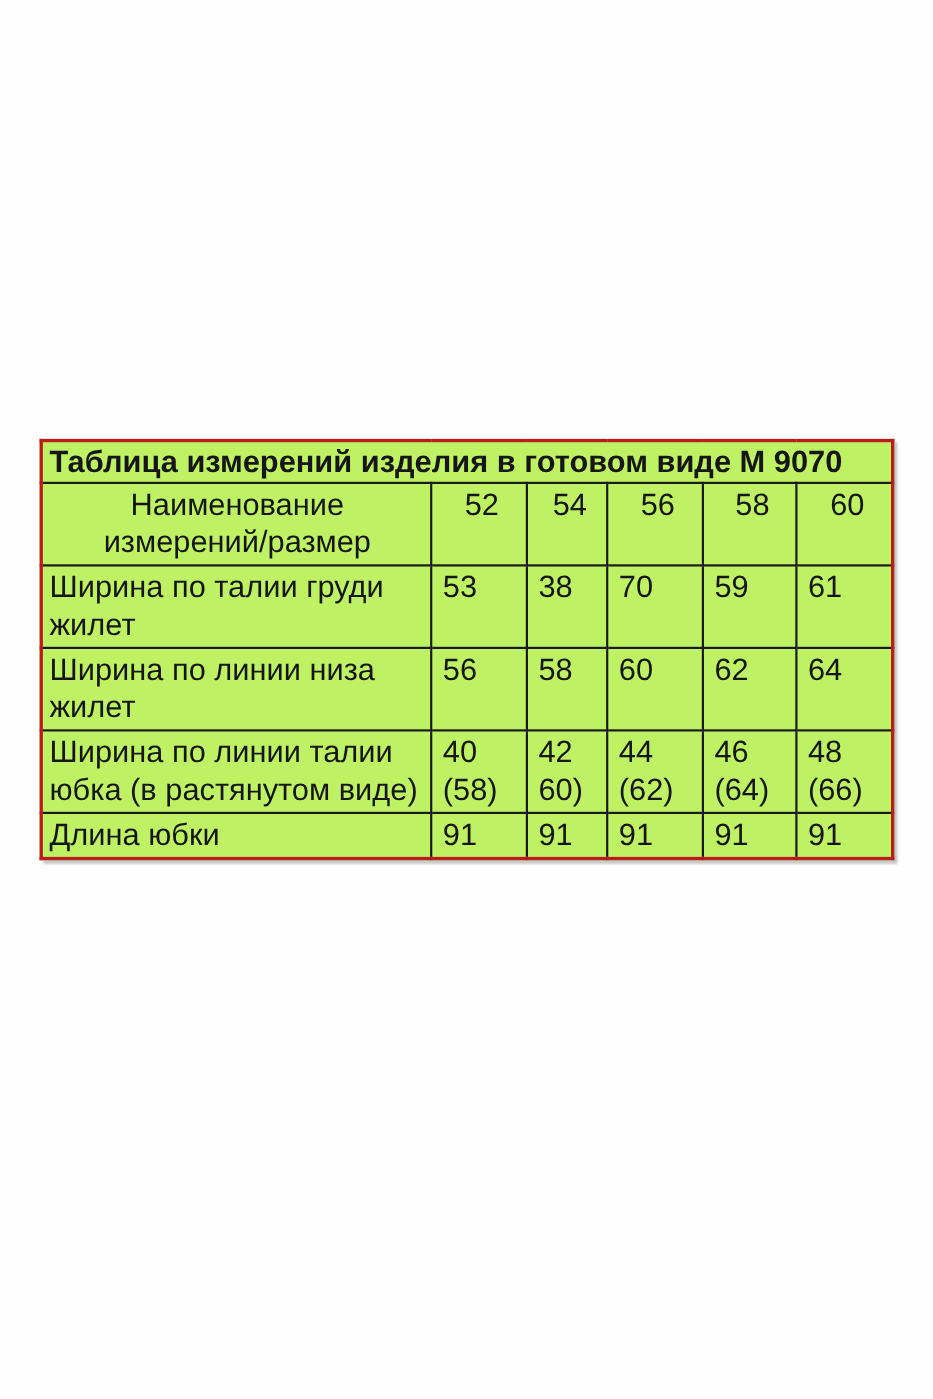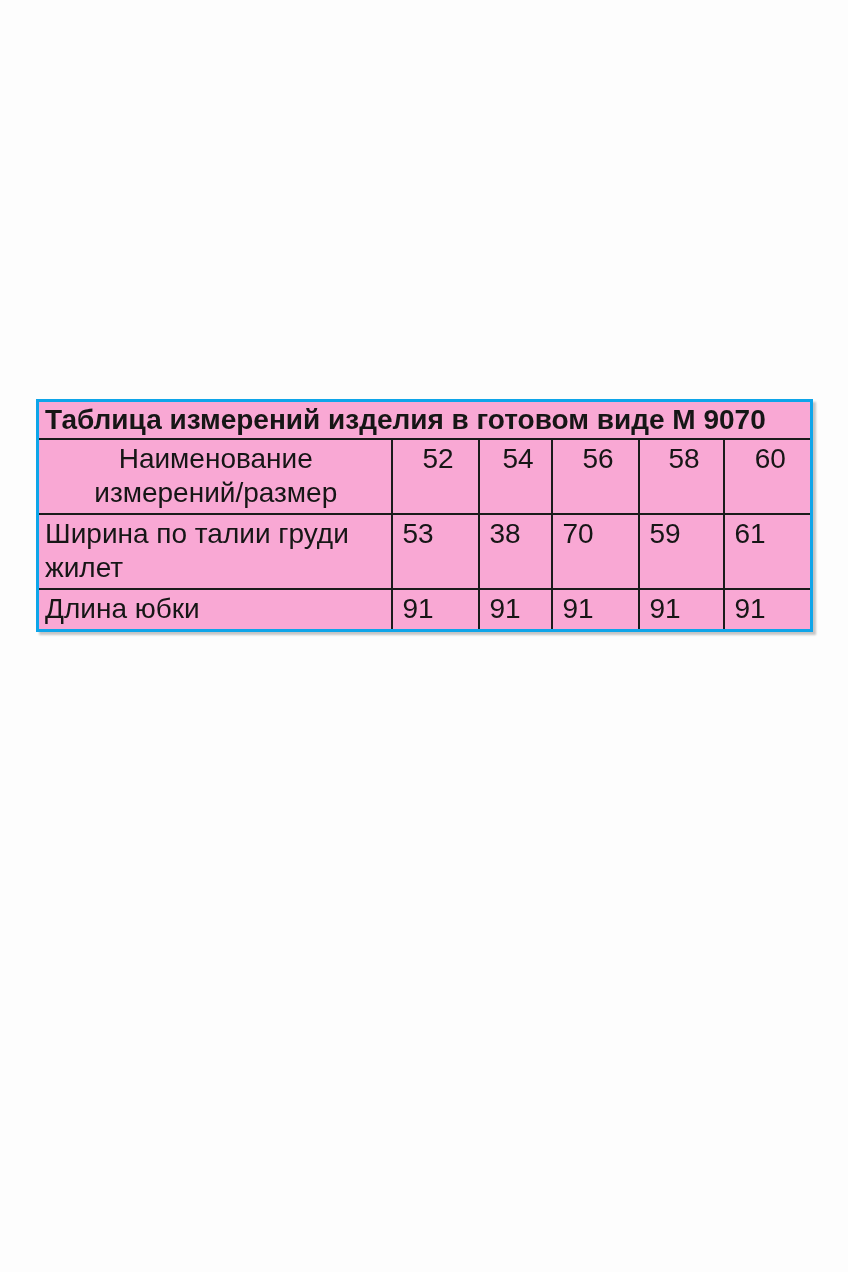--- a/index.html
+++ b/index.html
@@ -15,22 +15,22 @@
     position: relative;
     overflow: hidden;
   }
   .size-table {
     position: absolute;
     left: 36px;
     top: 399px;
     width: 774px;
     border-collapse: collapse;
     table-layout: fixed;
-    background: #f9a8d4;
-    border: 3px solid #0ea5e9;
+    background: #bef264;
+    border: 3px solid #b91c1c;
     box-shadow: 3px 3px 2px rgba(0,0,0,0.22);
     font-size: 28px;
     line-height: 34px;
     color: #161616;
   }
   .size-table td {
     border: 2px solid #1b1b1b;
     padding: 2px 4px 3px 6px;
     vertical-align: top;
     overflow: hidden;
@@ -77,20 +77,36 @@
     </tr>
     <tr>
       <td>Ширина по талии груди жилет</td>
       <td class="num">53</td>
       <td class="num">38</td>
       <td class="num">70</td>
       <td class="num">59</td>
       <td class="num">61</td>
     </tr>
     <tr>
+      <td>Ширина по линии низа жилет</td>
+      <td class="num">56</td>
+      <td class="num">58</td>
+      <td class="num">60</td>
+      <td class="num">62</td>
+      <td class="num">64</td>
+    </tr>
+    <tr>
+      <td>Ширина по линии талии юбка (в растянутом виде)</td>
+      <td class="num">40 (58)</td>
+      <td class="num">42 60)</td>
+      <td class="num">44 (62)</td>
+      <td class="num">46 (64)</td>
+      <td class="num">48 (66)</td>
+    </tr>
+    <tr>
       <td>Длина юбки</td>
       <td class="num">91</td>
       <td class="num">91</td>
       <td class="num">91</td>
       <td class="num">91</td>
       <td class="num">91</td>
     </tr>
   </tbody>
 </table>
 

